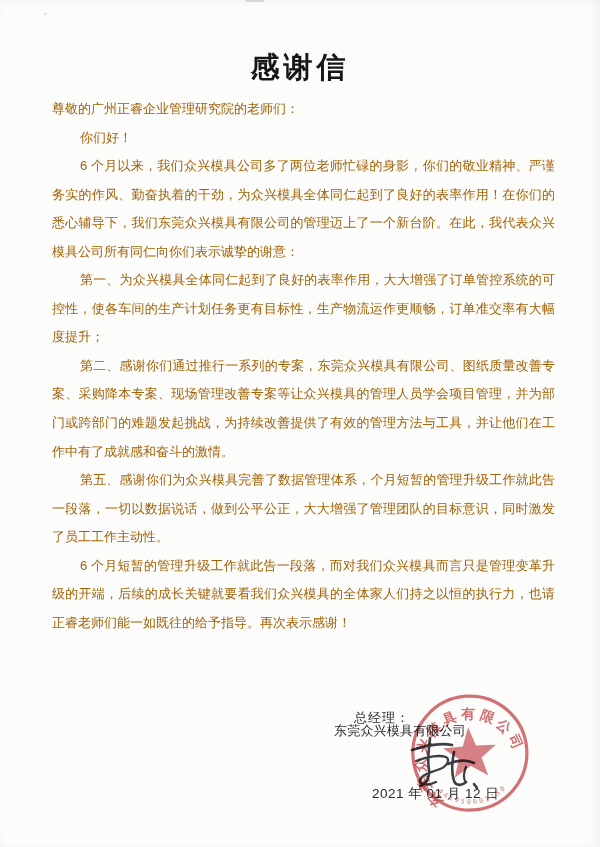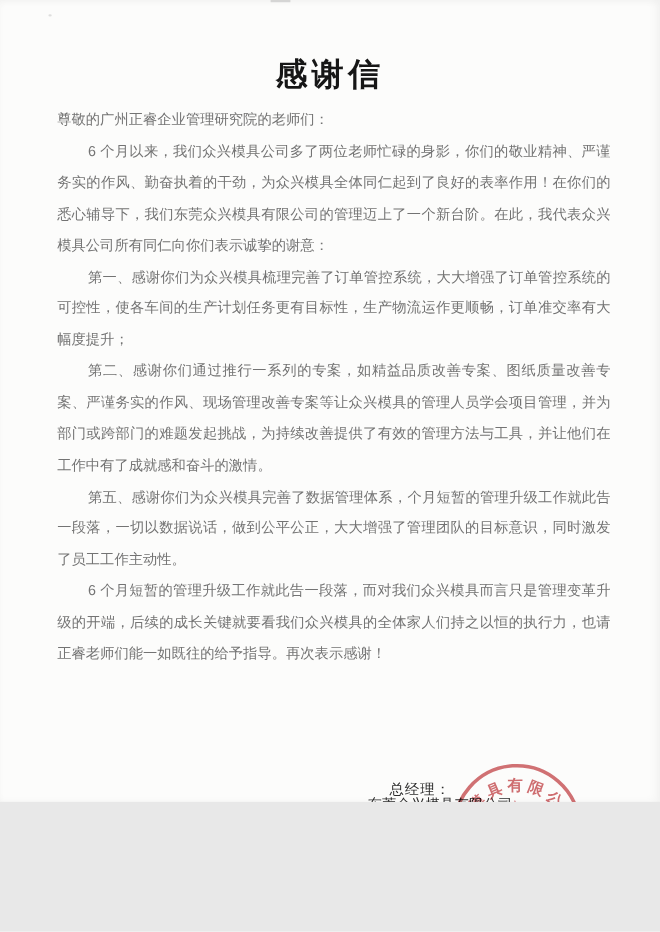--- a/index.html
+++ b/index.html
@@ -1,19 +1,19 @@
 <!DOCTYPE html>
 <html><head>
 <meta charset="utf-8">
 <style>
   html, body { margin: 0; padding: 0; background: #e8e8e8; }
   .page {
     position: relative;
     width: 600px;
-    height: 729px;
+    height: 847px;
     margin: 0 auto;
     background: #fcfcfb;
     overflow: hidden;
     box-shadow: inset -4px 0 8px rgba(0,0,0,0.035), inset 0 3px 6px rgba(0,0,0,0.02);
     font-family: "Liberation Sans", "DejaVu Sans", sans-serif;
     color: #2e2e2e;
   }
   .artifact-top {
     position: absolute; left: 246px; top: 0; width: 18px; height: 2px;
     background: #b9b9b9; opacity: .55;
@@ -33,21 +33,21 @@
     color: #161616;
   }
   .body-text {
     position: absolute;
     top: 95px;
     left: 52px;
     width: 503px;
     font-size: 13px;
     line-height: 28.55px;
     text-align: justify;
-    color: #737373;
+    color: #a16207;
   }
   .body-text p { margin: 0; }
   .body-text p.indent { text-indent: 2.15em; }
   .sig-company {
     position: absolute; left: 334px; top: 722px;
     font-size: 13px; letter-spacing: 0.2px; color: #2b2b2b;
   }
   .sig-role {
     position: absolute; left: 354px; top: 709px;
     font-size: 13px; letter-spacing: 1px; color: #2b2b2b;
@@ -73,23 +73,24 @@
 
 <div class="page">
 
   <div class="artifact-top"></div>
   <div class="artifact-speck"></div>
 
   <div class="title">感谢信</div>
 
   <div class="body-text">
     <p>尊敬的广州正睿企业管理研究院的老师们：</p>
+    <p class="indent">你们好！</p>
     <p class="indent">6 个月以来，我们众兴模具公司多了两位老师忙碌的身影，你们的敬业精神、严谨务实的作风、勤奋执着的干劲，为众兴模具全体同仁起到了良好的表率作用！在你们的悉心辅导下，我们东莞众兴模具有限公司的管理迈上了一个新台阶。在此，我代表众兴模具公司所有同仁向你们表示诚挚的谢意：</p>
-    <p class="indent">第一、感谢你们为众兴模具梳理完善了订单管控系统，大大增强了订单管控系统的可控性，使各车间的生产计划任务更有目标性，生产物流运作更顺畅，订单准交率有大幅度提升；</p>
-    <p class="indent">第二、感谢你们通过推行一系列的专案，如精益品质改善专案、图纸质量改善专案、严谨务实的作风、现场管理改善专案等让众兴模具的管理人员学会项目管理，并为部门或跨部门的难题发起挑战，为持续改善提供了有效的管理方法与工具，并让他们在工作中有了成就感和奋斗的激情。</p>
+    <p class="indent">第一、为众兴模具全体同仁起到了良好的表率作用，大大增强了订单管控系统的可控性，使各车间的生产计划任务更有目标性，生产物流运作更顺畅，订单准交率有大幅度提升；</p>
+    <p class="indent">第二、感谢你们通过推行一系列的专案，东莞众兴模具有限公司、图纸质量改善专案、采购降本专案、现场管理改善专案等让众兴模具的管理人员学会项目管理，并为部门或跨部门的难题发起挑战，为持续改善提供了有效的管理方法与工具，并让他们在工作中有了成就感和奋斗的激情。</p>
     <p class="indent">第五、感谢你们为众兴模具完善了数据管理体系，个月短暂的管理升级工作就此告一段落，一切以数据说话，做到公平公正，大大增强了管理团队的目标意识，同时激发了员工工作主动性。</p>
     <p class="indent">6 个月短暂的管理升级工作就此告一段落，而对我们众兴模具而言只是管理变革升级的开端，后续的成长关键就要看我们众兴模具的全体家人们持之以恒的执行力，也请正睿老师们能一如既往的给予指导。再次表示感谢！</p>
   </div>
 
   <div class="sig-company">东莞众兴模具有限公司</div>
   <div class="sig-role">总经理：</div>
   <div class="sig-date">2021 年 01 月 12 日</div>
 
   <svg class="signature-svg" viewBox="0 0 78 62">
     <g fill="none" stroke="#2b2b30" stroke-linecap="round" stroke-linejoin="round" opacity="0.9">

